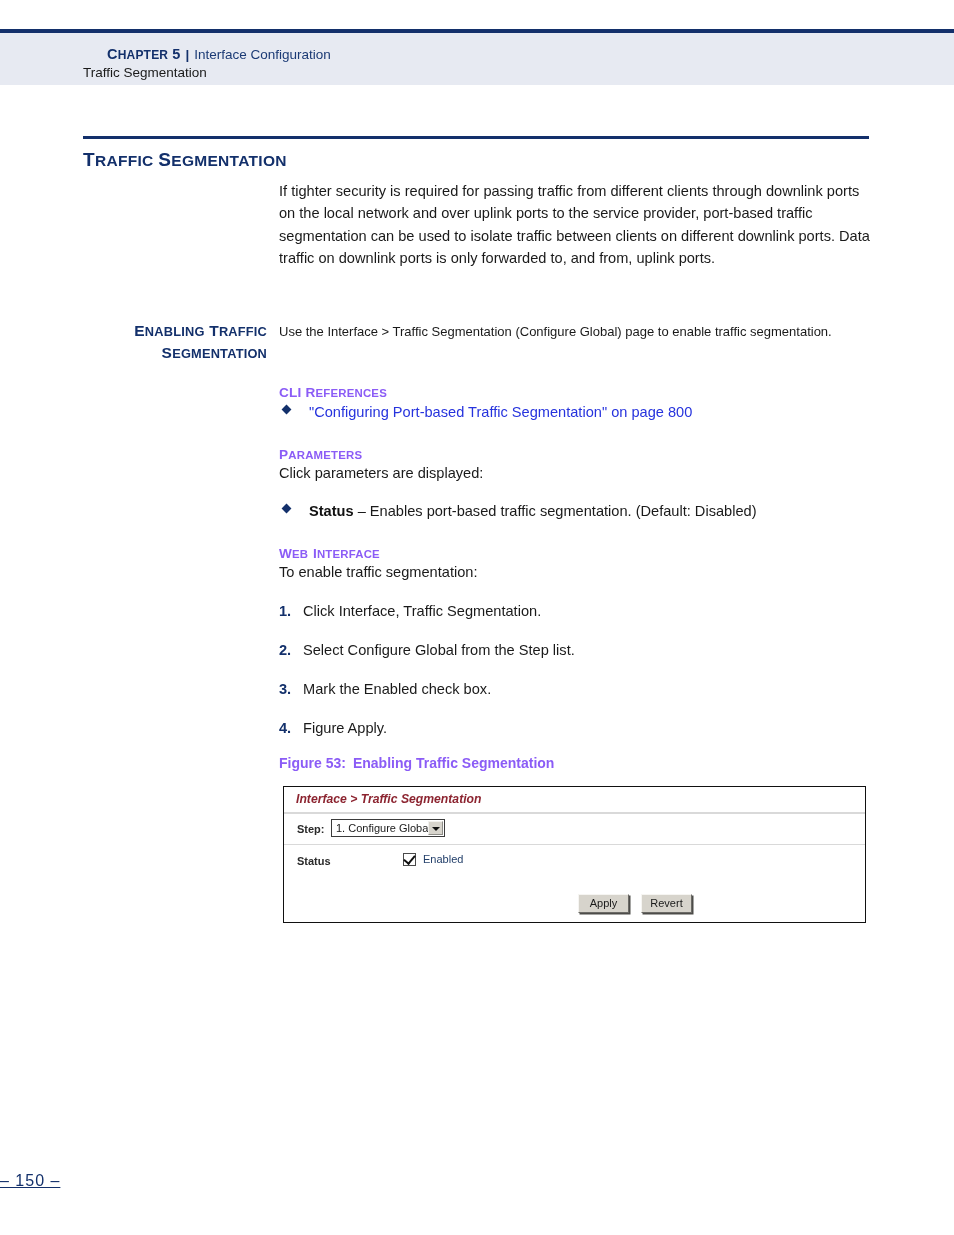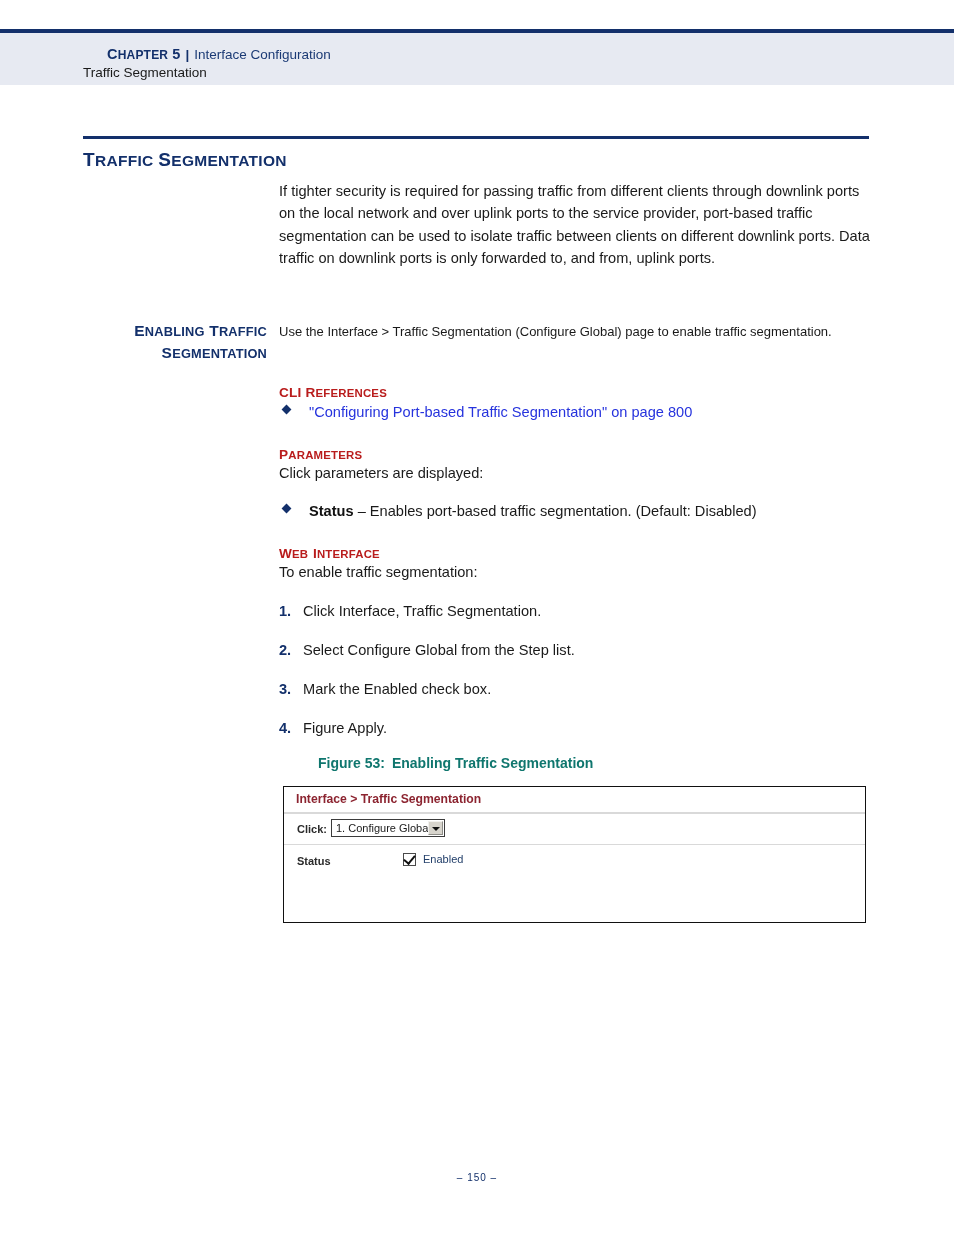--- a/index.html
+++ b/index.html
@@ -122,21 +122,21 @@
     width: 594px;
     font-size: 13px;
     line-height: 22.4px;
     color: #1a1a1a;
   }
 
   
   .mini-head {
     position: absolute;
     left: 279px;
-    color: #b91c1c;
+    color: #8b5cf6;
     font-weight: bold;
     letter-spacing: .2px;
     white-space: nowrap;
   }
   .mini-head .cap { font-size: 13.6px; }
   .mini-head .sm  { font-size: 11.4px; }
 
   .mh-cli    { top: 383px; }
   .mh-params { top: 445px; }
   .mh-web    { top: 544px; }
@@ -205,41 +205,41 @@
   .s3 { top: 678px; }
   .s4 { top: 717px; }
 
   
   .fig-caption {
     position: absolute;
     top: 755px;
     left: 279px;
     font-size: 14px;
     font-weight: bold;
-    color: #0f766e;
-    white-space: nowrap;
-    margin-left: 39px;
+    color: #8b5cf6;
+    white-space: nowrap;
   }
   .fig-caption .gap { display: inline-block; width: 7px; }
 
   .fig-panel {
     position: absolute;
     top: 786px;
     left: 283px;
     width: 583px;
     height: 137px;
     border: 1.5px solid #111;
     background: #ffffff;
     box-sizing: border-box;
   }
   .fig-titlebar {
     position: relative;
     height: 27px;
     border-bottom: 2px solid #d9d9d9;
     box-sizing: border-box;
+    font-style: italic;
   }
   .fig-title {
     position: absolute;
     left: 12px;
     top: 5px;
     font-size: 12.2px;
     font-weight: bold;
     color: #8c2430;
     white-space: nowrap;
   }
@@ -369,24 +369,25 @@
   }
   .btn-apply  { left: 294px; }
   .btn-revert { left: 357px; }
 
   
   .page-num {
     position: absolute;
     top: 1172px;
     left: 0;
     width: 954px;
-    text-align: center;
-    font-size: 10px;
+    text-align: left;
+    font-size: 16px;
     color: #13306b;
     letter-spacing: 1px;
+    text-decoration: underline;
   }
 </style>
 </head>
 <body>
 
 <div class="header-rule"></div>
 <div class="header-band"></div>
 
 <div class="header-line1">
   <span class="chapter-label"><span class="cap">C</span><span class="sm">HAPTER</span> <span class="cap">5</span></span><span class="header-sep">|</span><span class="header-topic">Interface Configuration</span>
@@ -441,35 +442,39 @@
 
 <div class="fig-caption"><span>Figure 53:</span><span class="gap"></span><span>Enabling Traffic Segmentation</span></div>
 
 <div class="fig-panel">
 
   <div class="fig-titlebar">
     <div class="fig-title">Interface &gt; Traffic Segmentation</div>
   </div>
 
   <div class="fig-steprow">
-    <div class="fig-label-step">Click:</div>
+    <div class="fig-label-step">Step:</div>
     <div class="dropdown">
       <span class="dd-text">1. Configure Global</span>
       <span class="dd-btn">
           <span class="dd-arrow"></span>
         </span>
     </div>
   </div>
 
   <div class="fig-statusrow">
     <div class="fig-label-status">Status</div>
     <div class="chkwrap">
       <span class="chkbox">
           <span class="tick"></span>
         </span>
       <span class="chklabel">Enabled</span>
     </div>
   </div>
 
+  <div class="fig-buttons">
+    <div class="btn btn-apply">Apply</div>
+    <div class="btn btn-revert">Revert</div>
+  </div>
 
 </div>
 
 <div class="page-num">–  150  –</div>
 
 </body></html>

